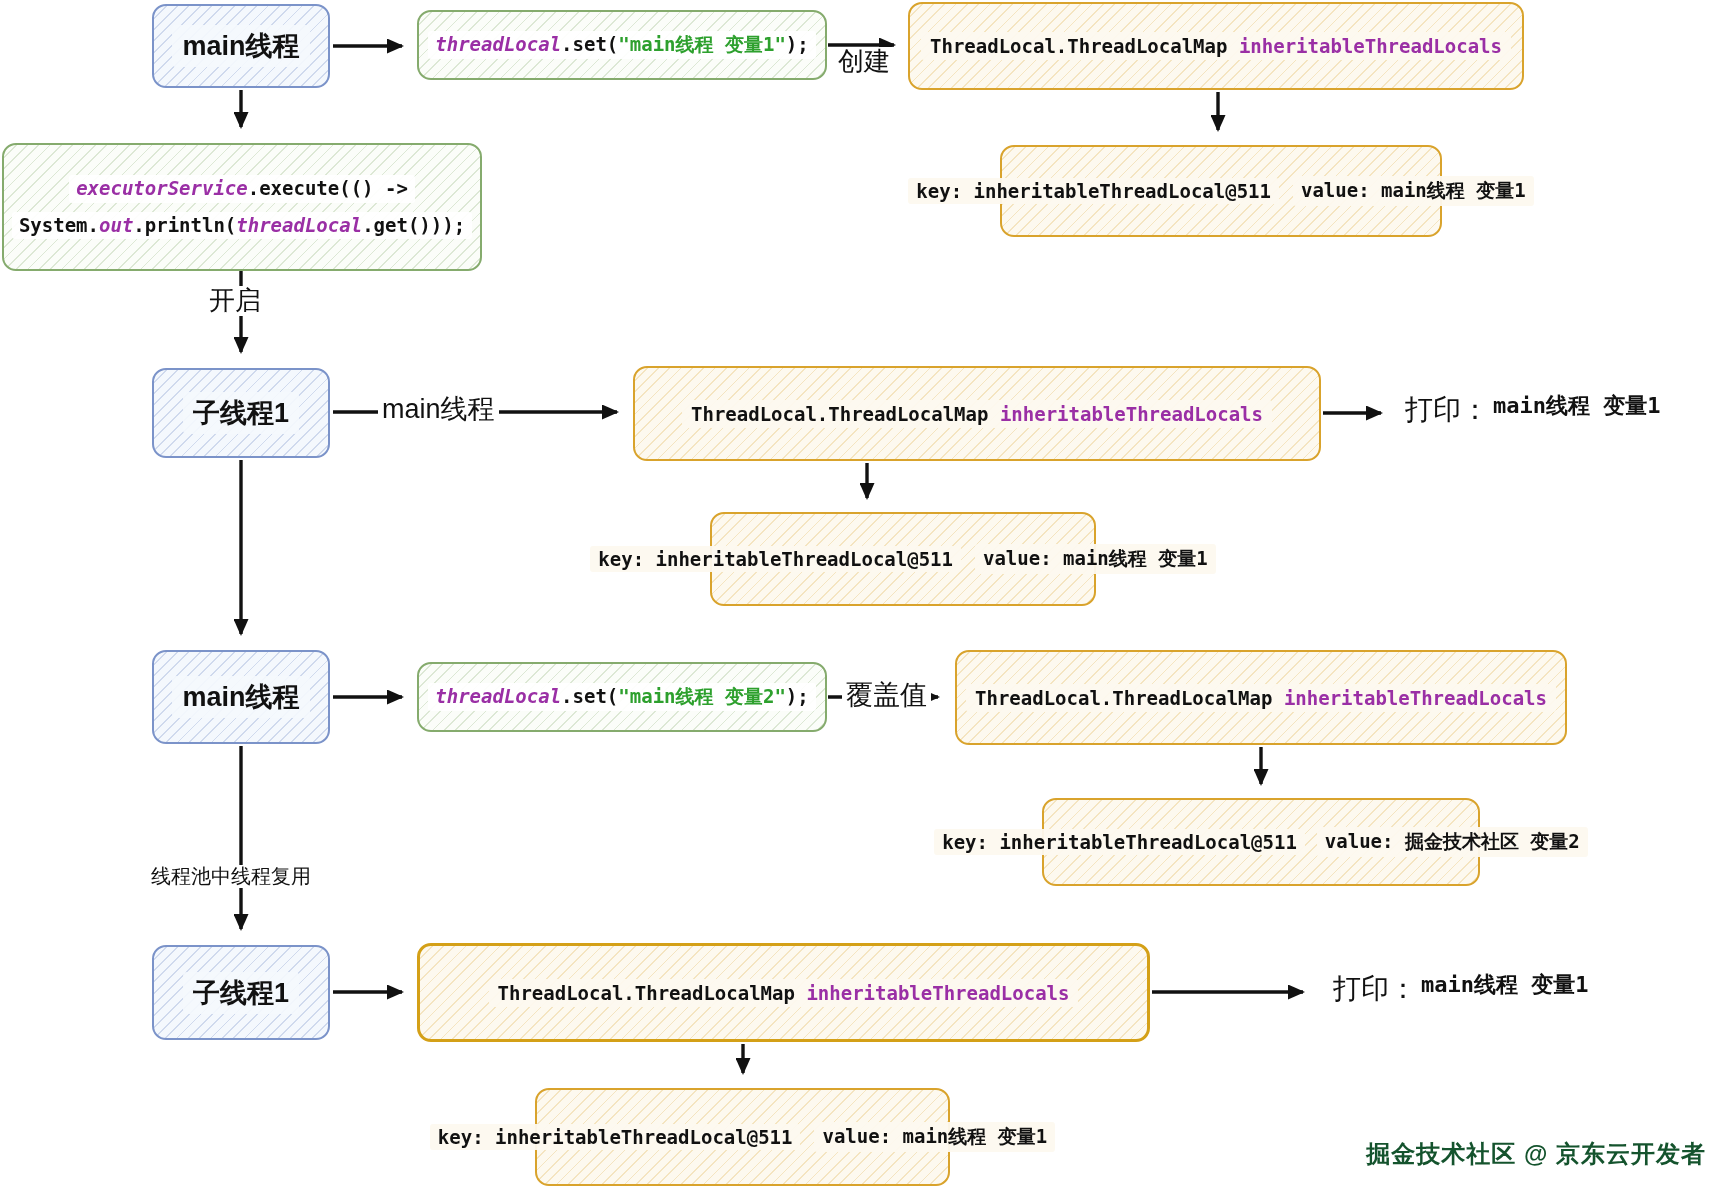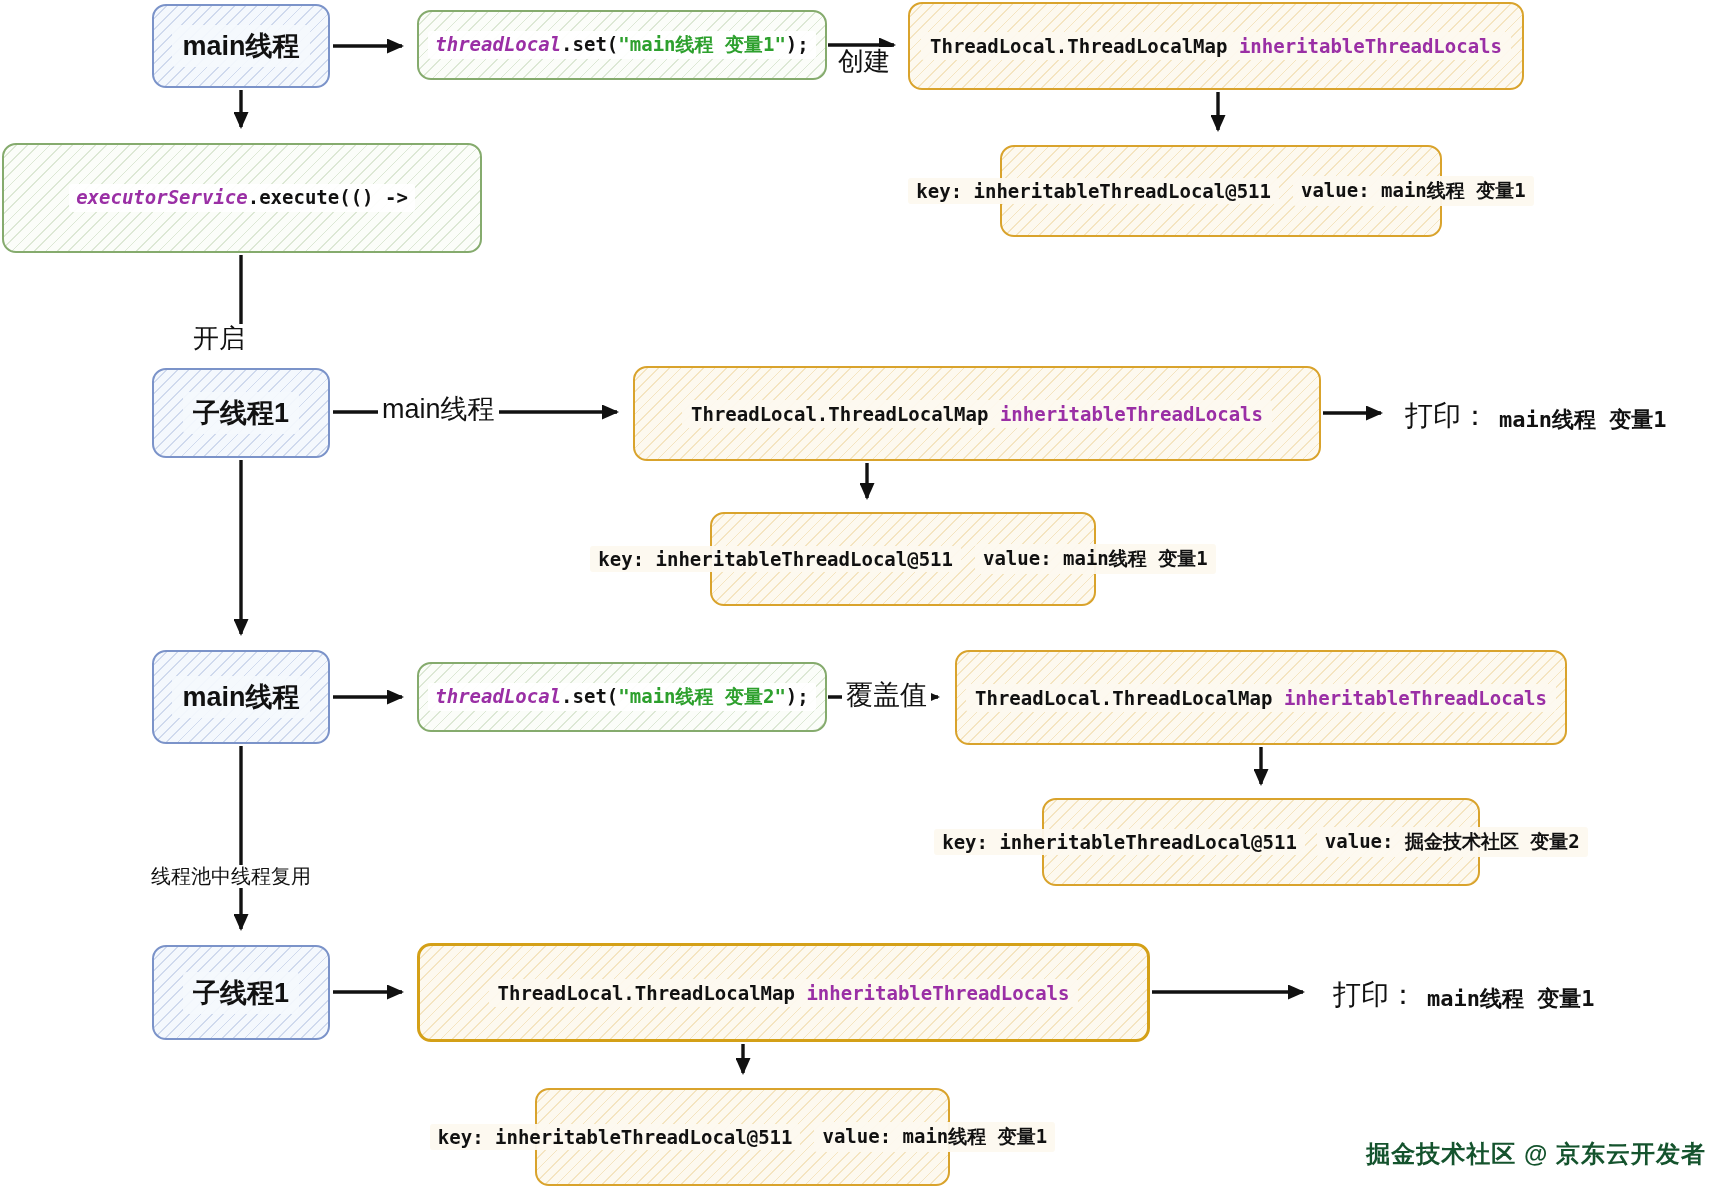--- a/index.html
+++ b/index.html
@@ -42,21 +42,21 @@
 
   .purple{color:#9a2fa5;}
   .purple.ital{font-style:italic;}
   .str{color:#2da02d;}
 
   .edge-label{
     position:absolute;background:#ffffff;padding:0 4px;font-size:26px;color:#111;
     white-space:nowrap;line-height:1.15;
   }
   .print{
-    position:absolute;display:flex;align-items:flex-end;gap:10px;white-space:nowrap;
+    position:absolute;display:flex;align-items:flex-start;gap:4px;white-space:nowrap;
   }
   .print-prefix{font-size:28px;color:#111;}
   .print-value{font-size:22px;color:#111;}
 
   .watermark{
     position:absolute;right:16px;top:1138px;font-size:24px;font-weight:bold;
     color:#14532d;letter-spacing:1px;text-shadow:1px 1px 0 #ffffff;white-space:nowrap;
   }
 </style>
 </head>
@@ -104,25 +104,28 @@
     </div>
   </div>
 
   <div class="box gold" style="left:1000px;top:145px;width:442px;height:92px;">
     <div class="kv-lines">
       <span class="kv-line">key: inheritableThreadLocal@511</span>
       <span class="kv-line">value: main线程 变量1</span>
     </div>
   </div>
 
-  <div class="box green" style="left:2px;top:143px;width:480px;height:110px;">
+  <div class="box green" style="left:2px;top:143px;width:480px;height:128px;">
     <div class="exec-lines">
       <div class="code-line">
         <span class="purple ital">executorService</span><span>.execute(() -&gt;</span>
       </div>
+      <div class="code-line">
+        <span>System.</span><span class="purple ital">out</span><span>.println(</span><span class="purple ital">threadLocal</span><span>.get()));</span>
+      </div>
     </div>
   </div>
 
   <div class="box blue" style="left:152px;top:368px;width:178px;height:90px;">
     <span class="thread-title">子线程1</span>
   </div>
 
   <div class="box gold" style="left:633px;top:366px;width:688px;height:95px;">
     <div class="map-line">
       <span>ThreadLocal.ThreadLocalMap</span><span> </span><span class="purple">inheritableThreadLocals</span>
@@ -180,20 +183,20 @@
   </div>
 
   <div class="box gold" style="left:535px;top:1088px;width:415px;height:98px;">
     <div class="kv-lines">
       <span class="kv-line">key: inheritableThreadLocal@511</span>
       <span class="kv-line">value: main线程 变量1</span>
     </div>
   </div>
 
   <div class="edge-label" style="left:834px;top:28px;margin-top:19px;">创建</div>
-  <div class="edge-label" style="left:189px;top:286px;margin-top:38px;">开启</div>
+  <div class="edge-label" style="left:205px;top:286px;">开启</div>
   <div class="edge-label" style="left:378px;top:394px;font-size:27px;">main线程</div>
   <div class="edge-label" style="left:842px;top:680px;font-size:27px;">覆盖值</div>
   <div class="edge-label" style="left:147px;top:865px;font-size:20px;">线程池中线程复用</div>
 
   <div class="watermark">掘金技术社区 @ 京东云开发者</div>
 
 </div>
 
 </body></html>

